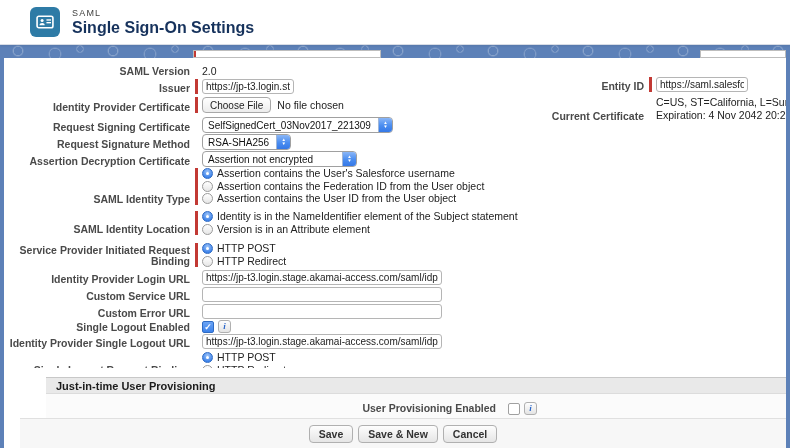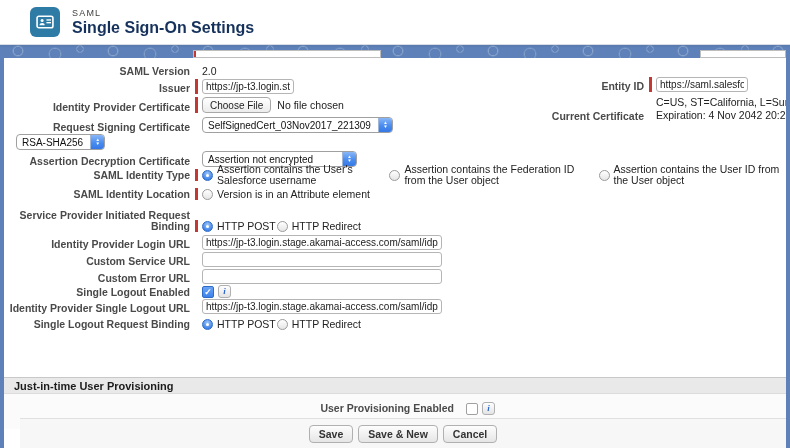--- a/index.html
+++ b/index.html
@@ -51,21 +51,21 @@
   .file-status { font-size:10.5px; color:#222; margin-left:6px; }
 
   .msel { display:inline-flex; align-items:stretch; border:1px solid #a0a0a0; border-radius:4px;
     background:#fff; overflow:hidden; height:16px; }
   .msel .txt { font-size:10px; color:#111; padding:2px 7px 0 5px; white-space:nowrap; }
   .msel .cap { width:14px; background:linear-gradient(#8ab6f7 0%,#4a8df0 55%,#3578e6 100%);
     display:flex; flex-direction:column; align-items:center; justify-content:center; color:#fff;
     border-left:1px solid #9fb6d8; }
   .msel .cap span { font-size:4.5px; line-height:4px; }
 
-  .rgroup { display:flex; flex-direction:row; gap:1px; }
+  .rgroup { display:flex; flex-direction:column; gap:1px; }
   .ropt { display:flex; align-items:center; font-size:10.5px; color:#222; line-height:11px; height:11.6px; }
   .rdot { width:11px; height:11px; border-radius:50%; margin-right:4px; flex-shrink:0;
     border:1px solid #9a9a9a; background:linear-gradient(#fff,#e6e6e6); position:relative; }
   .rdot.sel { border-color:#2f6bc4; background:radial-gradient(circle at 50% 30%, #9cc3f8, #3c82ea 75%); }
   .rdot.sel::after { content:""; position:absolute; width:3px; height:3px; background:#fff;
     border-radius:50%; top:3px; left:3px; }
 
   .cbox { width:12px; height:12px; border-radius:2px; border:1px solid #2f6bc4;
     background:linear-gradient(#6ba4f5,#3c82ea); color:#fff; font-size:9px; line-height:10px;
     text-align:center; font-weight:bold; }
@@ -76,21 +76,21 @@
 
   .mb1{margin-bottom:1px;} .mb3{margin-bottom:3px;} .mb4{margin-bottom:4px;}
   .mt6{margin-top:6px;} .mt8{margin-top:8px;}
 
   
   .right-col { position:absolute; top:19px; left:420px; width:366px; }
   .right-col .flabel { width:220px; }
   .cert-lines { font-size:10.5px; color:#222; line-height:13px; white-space:nowrap; padding-top:1px; }
 
   
-  .bottom-section { position:absolute; top:310px; left:0; right:0; bottom:0; background:#fff; }
+  .bottom-section { position:absolute; top:310px; left:0; right:0; bottom:0; background:#fff;padding-left:42px; }
   .section-bar { margin-top:9px; height:17px; background:#e9e9e9; border-top:1px solid #c8c8c8;
     border-bottom:1px solid #dcdcdc; display:flex; align-items:center; padding-left:10px;
     font-size:11px; font-weight:bold; color:#1b1b1b; }
   .jit-row { background:#fbfbfb; display:flex; align-items:center; padding:8px 0 14px; }
   .jit-row .flabel { width:450px; padding-top:0; }
   .btn-bar { position:absolute; left:16px; right:0; bottom:0; height:30px; border-top:1px solid #e0e0e0;
     background:#f7f7f7; display:flex; justify-content:center; align-items:center; gap:5px; }
   .btn { border:1px solid #b0b0b0; border-radius:4px; background:linear-gradient(#fdfdfd,#e5e5e5);
     font-size:10.5px; font-weight:bold; color:#333; padding:2px 9px; height:18px;
     font-family:"Liberation Sans", sans-serif; }
@@ -151,20 +151,21 @@
         <span class="txt">SelfSignedCert_03Nov2017_221309</span>
         <span class="cap">
             <span>▲</span>
             <span>▼</span>
           </span>
       </div>
     </div>
   </div>
 
   <div class="frow mb1">
+    <div class="flabel">Request Signature Method</div>
     <div class="fctrl">
       <div class="msel">
         <span class="txt">RSA-SHA256</span>
         <span class="cap">
             <span>▲</span>
             <span>▼</span>
           </span>
       </div>
     </div>
   </div>
@@ -199,20 +200,24 @@
           <span>Assertion contains the User ID from the User object</span>
         </div>
       </div>
     </div>
   </div>
 
   <div class="frow mt6">
     <div class="flabel">SAML Identity Location</div>
     <div class="fctrl required">
       <div class="rgroup">
+        <div class="ropt">
+          <span class="rdot sel"></span>
+          <span>Identity is in the NameIdentifier element of the Subject statement</span>
+        </div>
         <div class="ropt">
           <span class="rdot"></span>
           <span>Version is in an Attribute element</span>
         </div>
       </div>
     </div>
   </div>
 
   <div class="frow mt8 mb3">
     <div class="flabel">Service Provider Initiated Request Binding</div>

